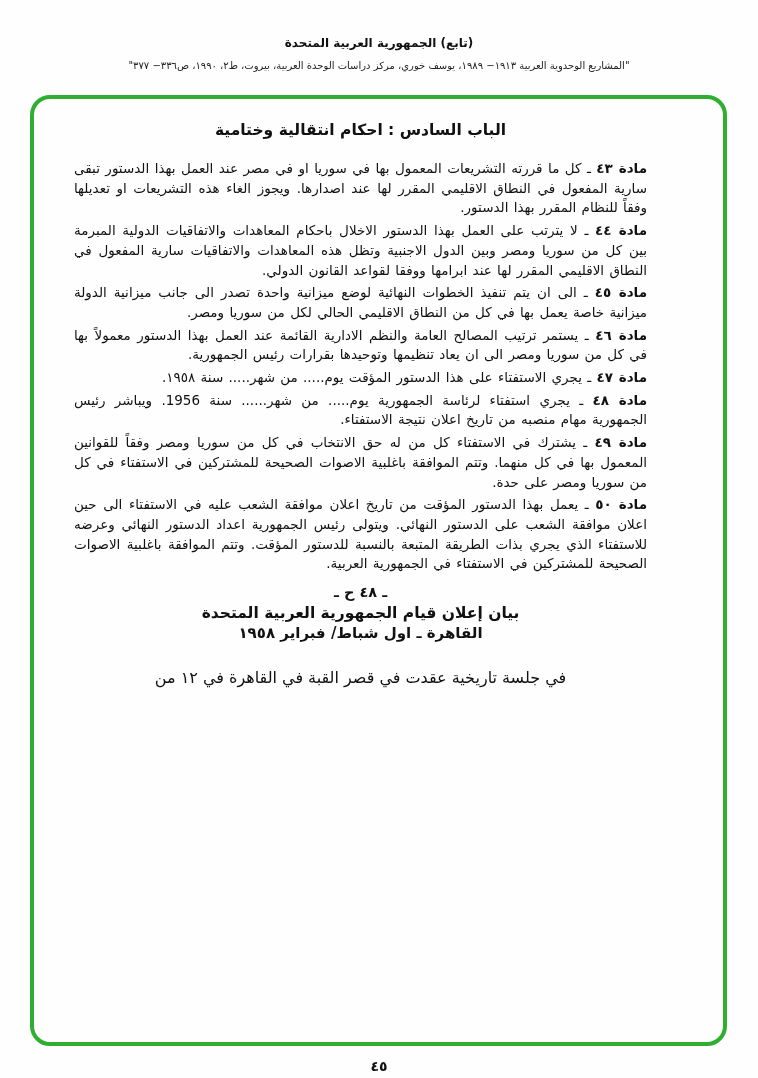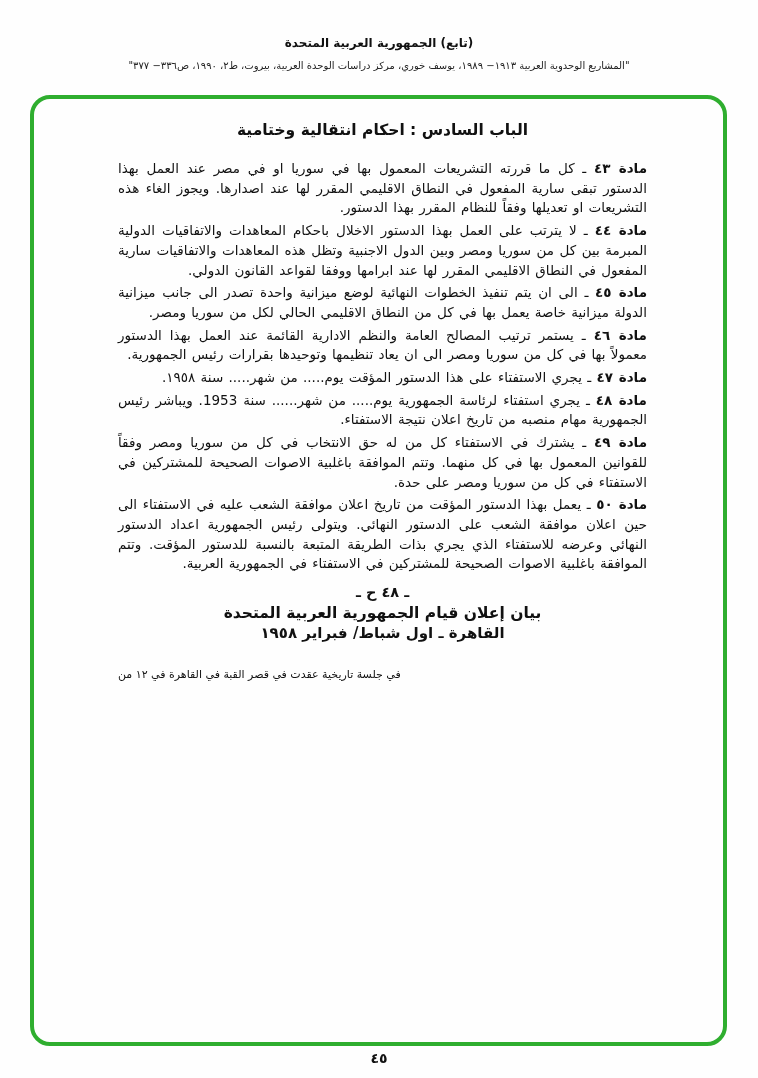--- a/index.html
+++ b/index.html
@@ -33,21 +33,21 @@
   }
   .content-box {
     position: absolute;
     left: 30px;
     top: 95px;
     width: 697px;
     height: 951px;
     box-sizing: border-box;
     border: 4px solid #2fae2f;
     border-radius: 20px;
-    padding: 18px 76px 0 84px;
+    padding: 18px 76px 0 40px;
     direction: rtl;
   }
   .section-heading {
     text-align: center;
     font-weight: bold;
     font-size: 15.5px;
     margin: 4px 0 20px 0;
   }
   .article {
     font-size: 13.5px;
@@ -77,27 +77,27 @@
     font-size: 15px;
     margin: 0 0 26px 0;
   }
   .source-note {
     font-size: 13.5px;
     line-height: 1.5;
     text-align: center;
     margin: 0 14px 16px 14px;
   }
   .closing-line {
-    font-size: 11px;
-    text-align: left;
+    font-size: 16px;
+    text-align: center;
     margin: 0;
   }
   .page-number {
     position: absolute;
-    bottom: 12px;
+    bottom: 4px;
     left: 0;
     width: 100%;
     text-align: center;
     font-size: 14px;
     font-weight: bold;
     direction: rtl;
   }
 </style>
 </head>
 <body>
@@ -115,21 +115,21 @@
     <p class="article"><span class="article-label">مادة ٤٣</span> <span>ـ كل ما قررته التشريعات المعمول بها في سوريا او في مصر عند العمل بهذا الدستور تبقى سارية المفعول في النطاق الاقليمي المقرر لها عند اصدارها. ويجوز الغاء هذه التشريعات او تعديلها وفقاً للنظام المقرر بهذا الدستور.</span></p>
 
     <p class="article"><span class="article-label">مادة ٤٤</span> <span>ـ لا يترتب على العمل بهذا الدستور الاخلال باحكام المعاهدات والاتفاقيات الدولية المبرمة بين كل من سوريا ومصر وبين الدول الاجنبية وتظل هذه المعاهدات والاتفاقيات سارية المفعول في النطاق الاقليمي المقرر لها عند ابرامها ووفقا لقواعد القانون الدولي.</span></p>
 
     <p class="article"><span class="article-label">مادة ٤٥</span> <span>ـ الى ان يتم تنفيذ الخطوات النهائية لوضع ميزانية واحدة تصدر الى جانب ميزانية الدولة ميزانية خاصة يعمل بها في كل من النطاق الاقليمي الحالي لكل من سوريا ومصر.</span></p>
 
     <p class="article"><span class="article-label">مادة ٤٦</span> <span>ـ يستمر ترتيب المصالح العامة والنظم الادارية القائمة عند العمل بهذا الدستور معمولاً بها في كل من سوريا ومصر الى ان يعاد تنظيمها وتوحيدها بقرارات رئيس الجمهورية.</span></p>
 
     <p class="article"><span class="article-label">مادة ٤٧</span> <span>ـ يجري الاستفتاء على هذا الدستور المؤقت يوم..... من شهر..... سنة ١٩٥٨.</span></p>
 
-    <p class="article"><span class="article-label">مادة ٤٨</span> <span>ـ يجري استفتاء لرئاسة الجمهورية يوم..... من شهر...... سنة 1953. ويباشر رئيس الجمهورية مهام منصبه من تاريخ اعلان نتيجة الاستفتاء.</span></p>
+    <p class="article"><span class="article-label">مادة ٤٨</span> <span>ـ يجري استفتاء لرئاسة الجمهورية يوم..... من شهر...... سنة 1956. ويباشر رئيس الجمهورية مهام منصبه من تاريخ اعلان نتيجة الاستفتاء.</span></p>
 
     <p class="article"><span class="article-label">مادة ٤٩</span> <span>ـ يشترك في الاستفتاء كل من له حق الانتخاب في كل من سوريا ومصر وفقاً للقوانين المعمول بها في كل منهما. وتتم الموافقة باغلبية الاصوات الصحيحة للمشتركين في الاستفتاء في كل من سوريا ومصر على حدة.</span></p>
 
     <p class="article"><span class="article-label">مادة ٥٠</span> <span>ـ يعمل بهذا الدستور المؤقت من تاريخ اعلان موافقة الشعب عليه في الاستفتاء الى حين اعلان موافقة الشعب على الدستور النهائي. ويتولى رئيس الجمهورية اعداد الدستور النهائي وعرضه للاستفتاء الذي يجري بذات الطريقة المتبعة بالنسبة للدستور المؤقت. وتتم الموافقة باغلبية الاصوات الصحيحة للمشتركين في الاستفتاء في الجمهورية العربية.</span></p>
 
     <div class="separator-line">ـ ٤٨ ح ـ</div>
 
     <div class="proclamation-title">بيان إعلان قيام الجمهورية العربية المتحدة</div>
 
     <div class="proclamation-subtitle">القاهرة ـ اول شباط/ فبراير ١٩٥٨</div>

